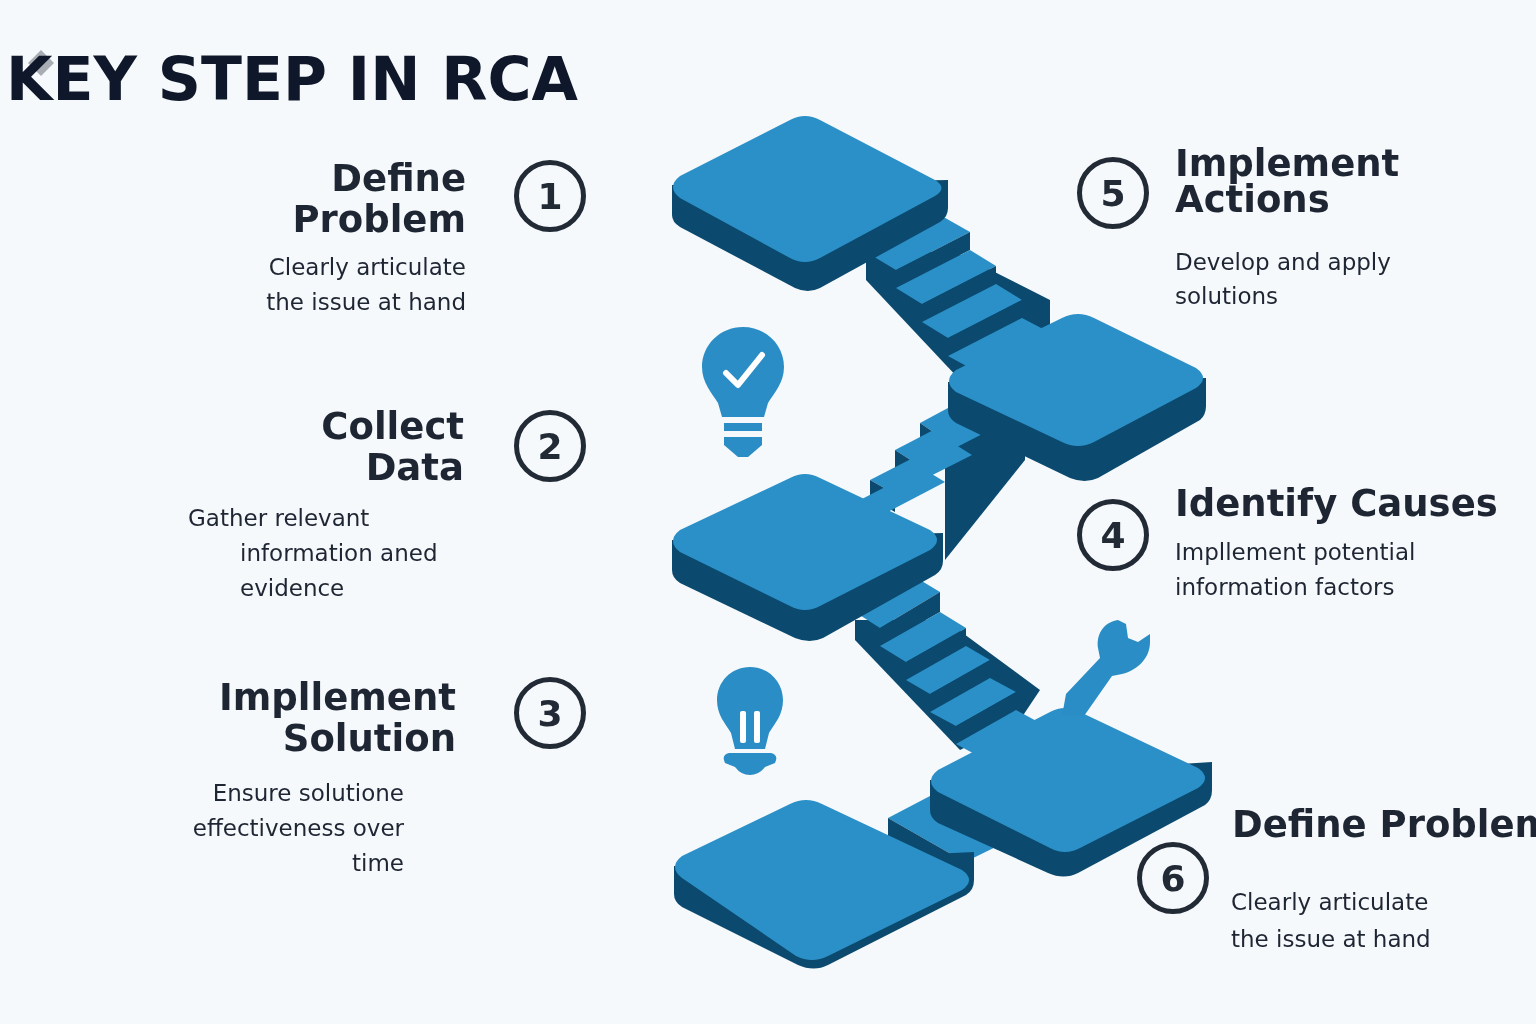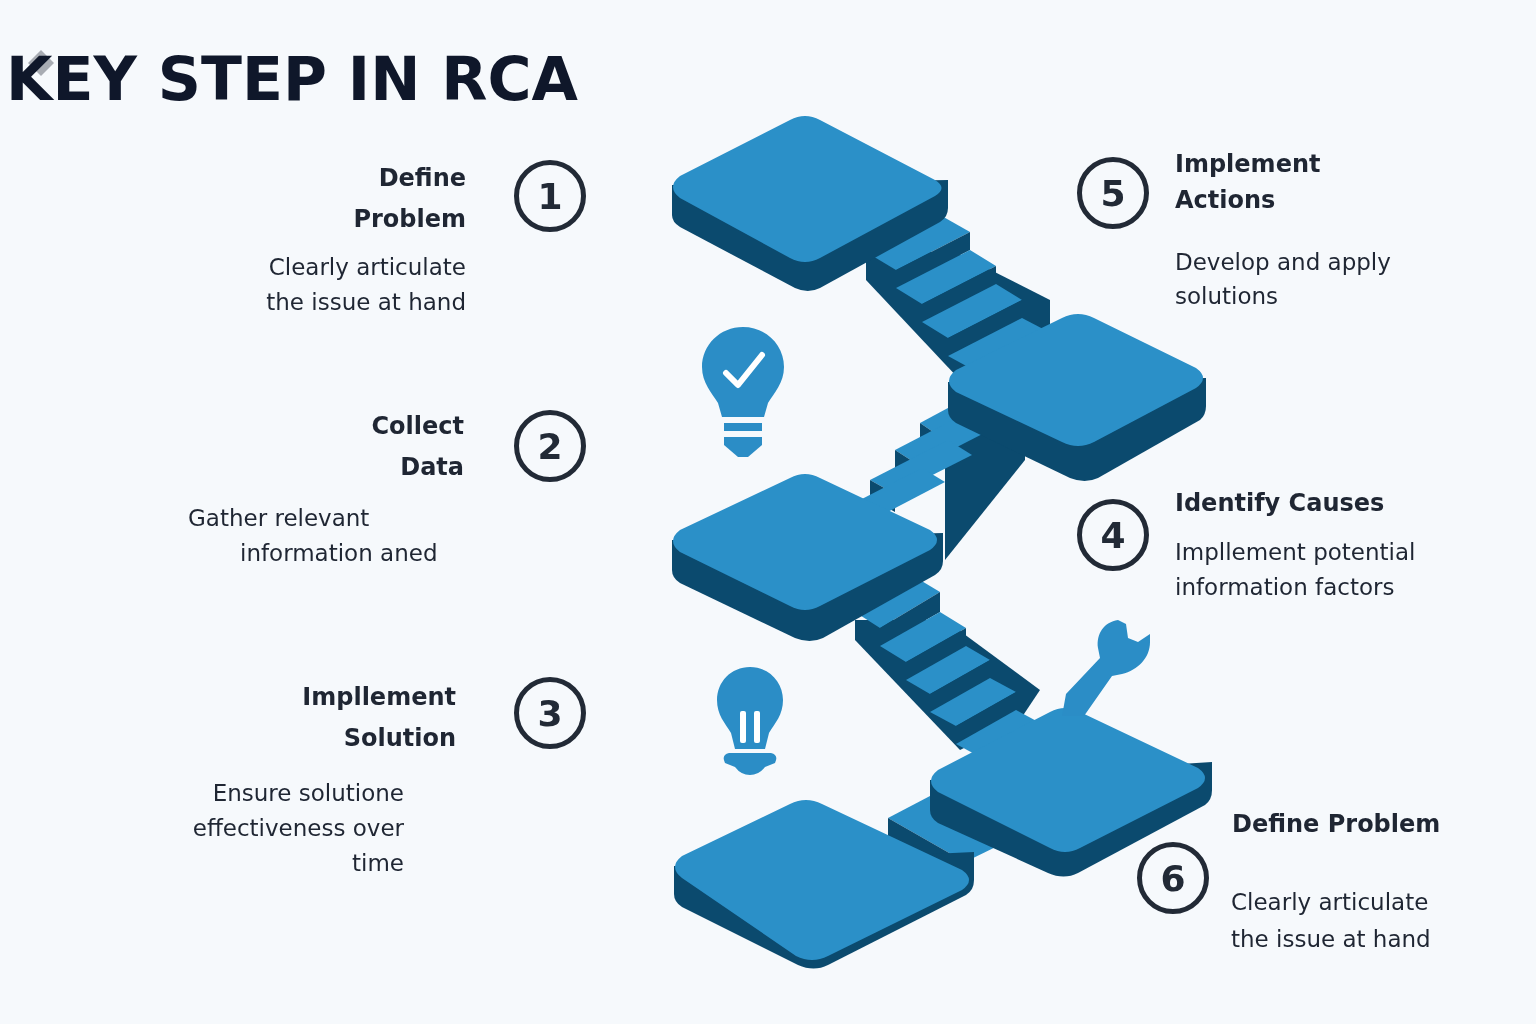--- a/index.html
+++ b/index.html
@@ -10,21 +10,21 @@
     color:#1f2633;
   }
   .title {
     position:absolute; left:6px; top:44px;
     font-family:"DejaVu Sans", sans-serif;
     font-weight:bold; font-size:60px; letter-spacing:0px;
     color:#0f172a; white-space:nowrap;
   }
   .title-mark { position:absolute; left:28px; top:50px; width:26px; height:26px; }
   .stairs { position:absolute; left:0; top:0; width:1536px; height:1024px; }
-  .step-title { position:absolute; font-weight:bold; font-size:24px; line-height:41px; color:#1f2633; white-space:nowrap; }
+  .step-title { position:absolute; font-weight:bold; font-size:37px; line-height:41px; color:#1f2633; white-space:nowrap; }
   .step-desc  { position:absolute; font-size:23px; line-height:35px; color:#1f2633; white-space:nowrap; }
   .right-align { text-align:right; }
   .badge {
     position:absolute; width:72px; height:72px; border-radius:50%;
     border:5px solid #222a36; box-sizing:border-box;
     display:flex; align-items:center; justify-content:center;
     font-weight:bold; font-size:36px; color:#222a36; background:transparent;
   }
   .icon { position:absolute; }
   .line { display:block; }
@@ -140,20 +140,21 @@
 <div class="step-title right-align" style="right:1072px;top:406px">
   <span class="line">Collect</span>
   <span class="line">Data</span>
 </div>
 <div class="badge" style="left:514px;top:410px">
     <span>2</span>
   </div>
 <div class="step-desc" style="left:188px;top:501px">
   <span class="line">Gather relevant</span>
   <span class="line" style="padding-left:52px">information aned</span>
+  <span class="line" style="padding-left:52px">evidence</span>
 </div>
 
 <div class="step-title right-align" style="right:1080px;top:677px">
   <span class="line">Impllement</span>
   <span class="line">Solution</span>
 </div>
 <div class="badge" style="left:514px;top:677px">
     <span>3</span>
   </div>
 <div class="step-desc right-align" style="right:1132px;top:776px">

